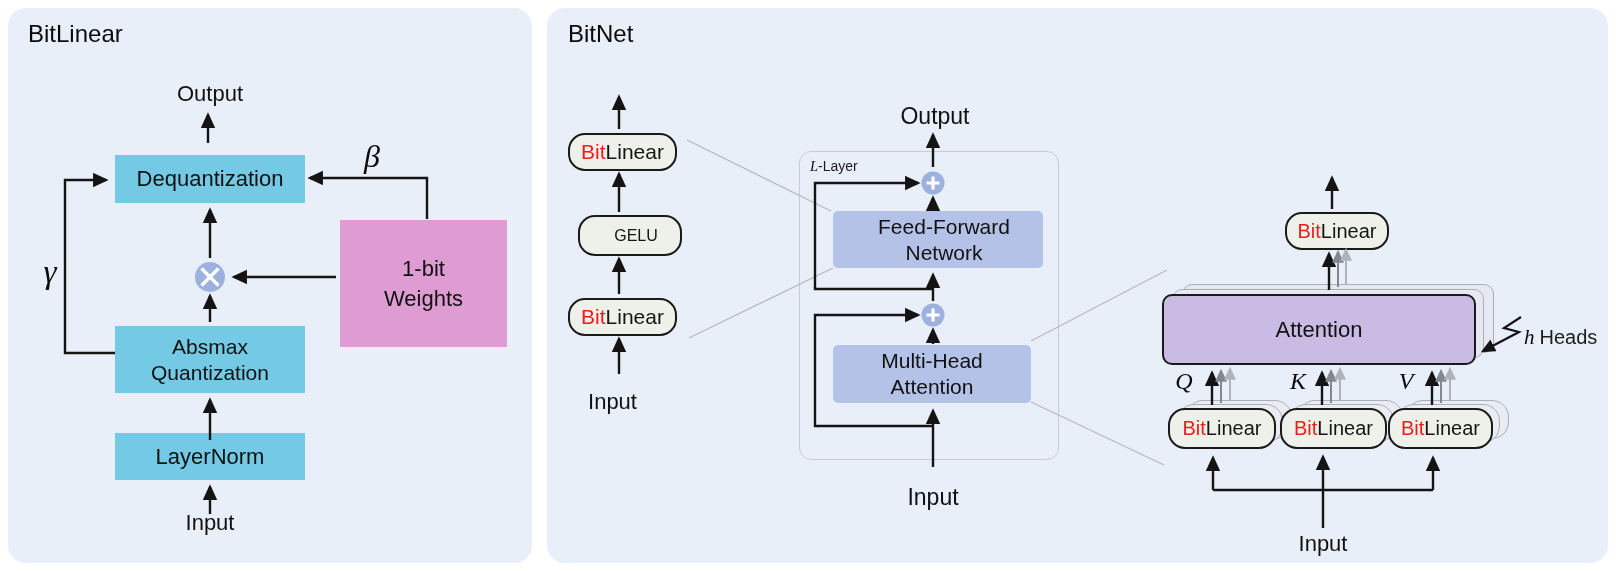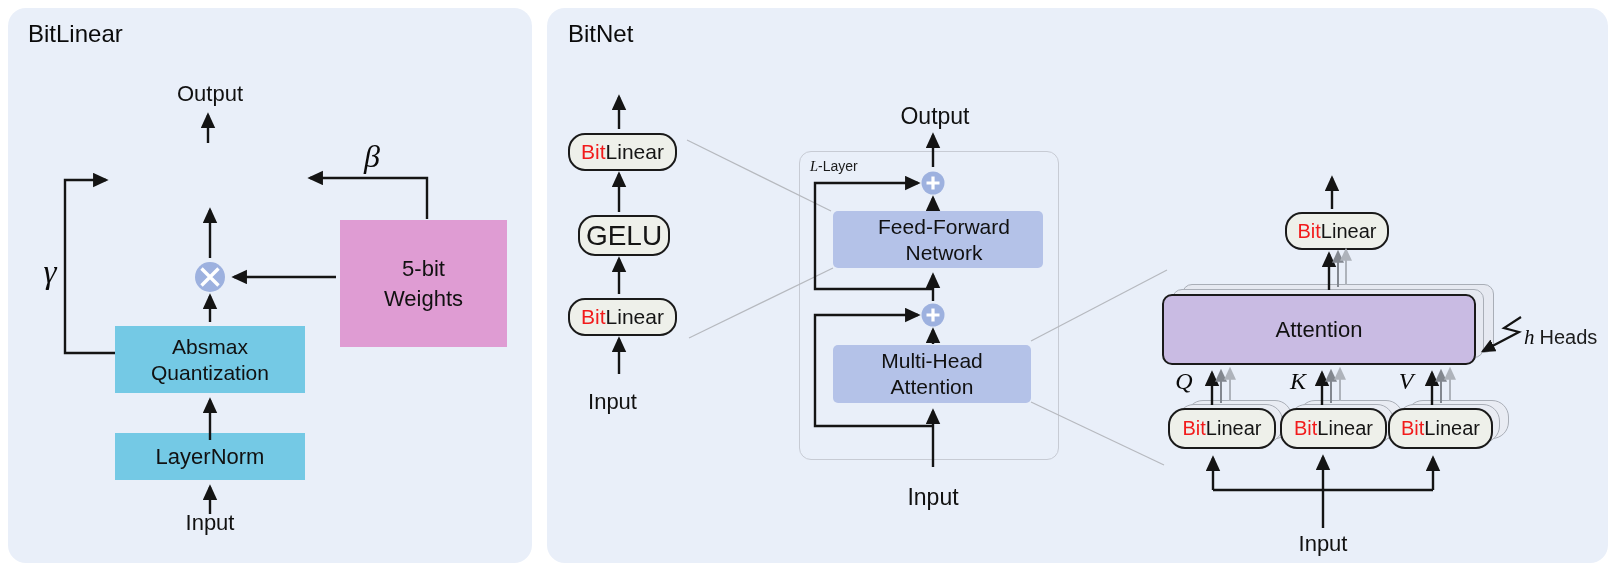--- a/index.html
+++ b/index.html
@@ -41,48 +41,49 @@
 <body>
 
 <div id="canvas">
 
   <div class="panel" style="left:8px;top:8px;width:524px;height:555px;"></div>
 
   <div class="abs panel-title" style="left:28px;top:20px;">BitLinear</div>
 
   <div class="abs ctr flow-label" style="left:160px;top:81px;width:100px;">Output</div>
 
+  <div class="abs ctr cyanbox boxtext" style="left:115px;top:155px;width:190px;height:48px;font-size:22px;">Dequantization</div>
 
   <div class="abs ctr math" style="left:352px;top:136px;width:40px;height:40px;font-size:32px;">β</div>
 
   <div class="abs ctr math" style="left:28px;top:250px;width:44px;height:44px;font-size:33px;">γ</div>
 
   <div class="abs ctr col pinkbox" style="left:340px;top:220px;width:167px;height:127px;">
-    <div class="boxtext" style="font-size:22px;line-height:30px;">5-bit</div>
+    <div class="boxtext" style="font-size:22px;line-height:30px;">1-bit</div>
     <div class="boxtext" style="font-size:22px;line-height:30px;">Weights</div>
   </div>
 
   <div class="abs ctr cyanbox boxtext" style="left:115px;top:433px;width:190px;height:47px;font-size:22px;">LayerNorm</div>
 
   <div class="abs ctr col cyanbox" style="left:115px;top:326px;width:190px;height:67px;">
     <div class="boxtext">Absmax</div>
     <div class="boxtext">Quantization</div>
   </div>
 
   <div class="abs ctr flow-label" style="left:160px;top:510px;width:100px;">Input</div>
 
   <div class="panel" style="left:547px;top:8px;width:1061px;height:555px;"></div>
 
   <div class="abs panel-title" style="left:568px;top:20px;">BitNet</div>
 
   <div class="abs ctr pill" style="left:568px;top:133px;width:105px;height:34px;font-size:21px;">
     <span class="bit">Bit</span>
       <span>Linear</span>
   </div>
-  <div class="abs ctr pill" style="left:578px;top:215px;width:88px;height:37px;font-size:28px;">GELU</div>
+  <div class="abs ctr pill" style="left:578px;top:215px;width:88px;height:37px;font-size:16px;padding-left:12px;">GELU</div>
   <div class="abs ctr pill" style="left:568px;top:298px;width:105px;height:34px;font-size:21px;">
     <span class="bit">Bit</span>
       <span>Linear</span>
   </div>
   <div class="abs ctr flow-label" style="left:570px;top:389px;width:85px;">Input</div>
 
   <div class="abs ctr flow-label" style="left:885px;top:103px;width:100px;font-size:23px;">Output</div>
 
   <div class="abs llayer" style="left:799px;top:151px;width:258px;height:307px;"></div>
   <div class="abs llayer-label" style="left:810px;top:158px;"><span class="math">L</span><span>-Layer</span></div>

